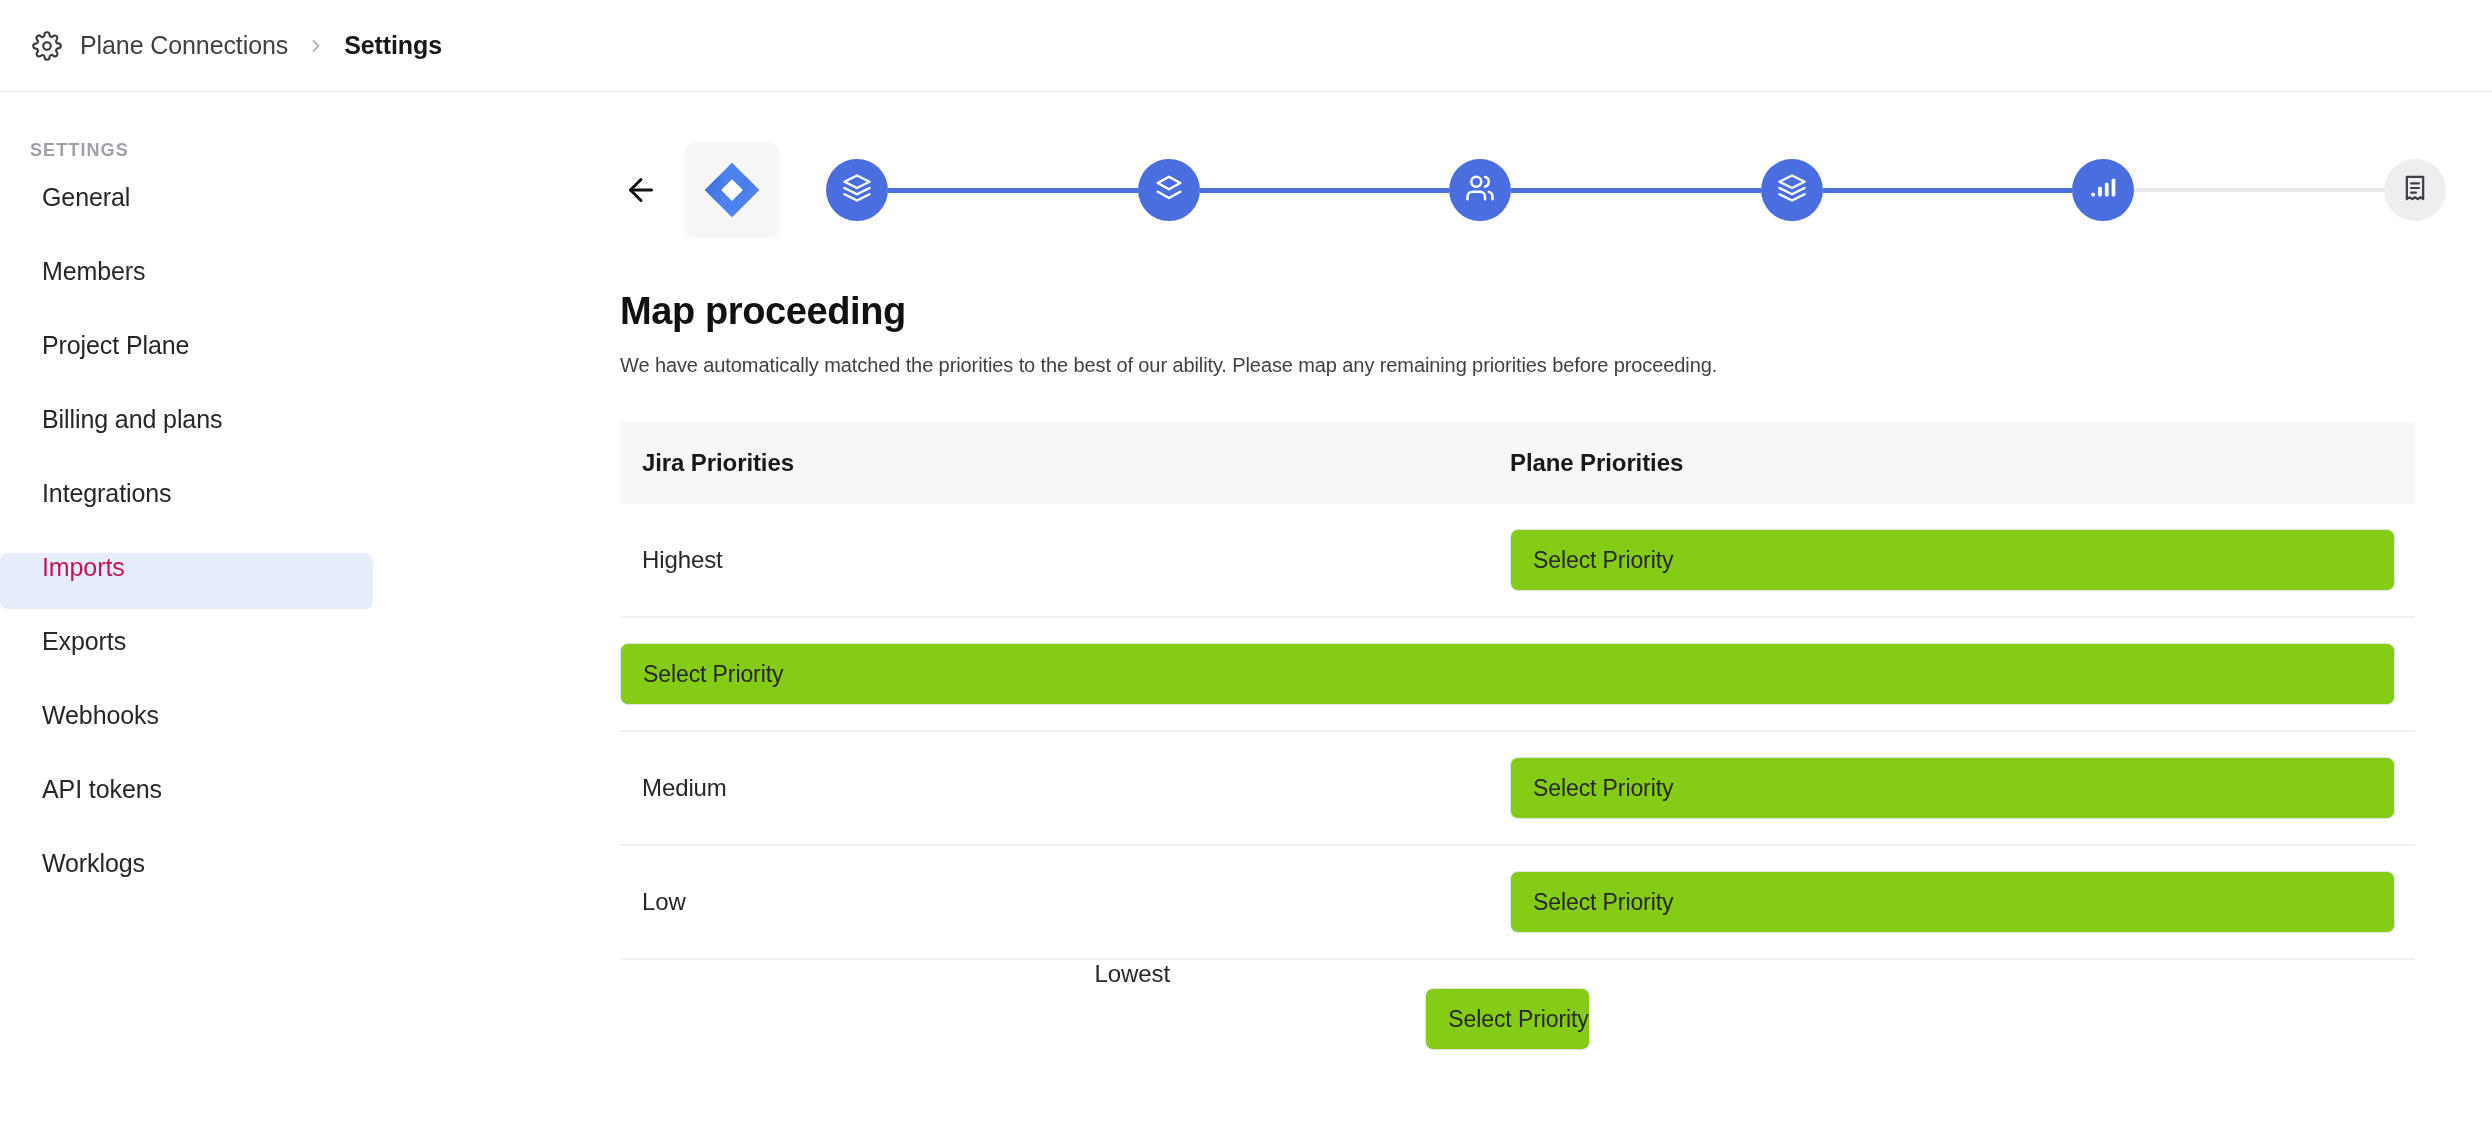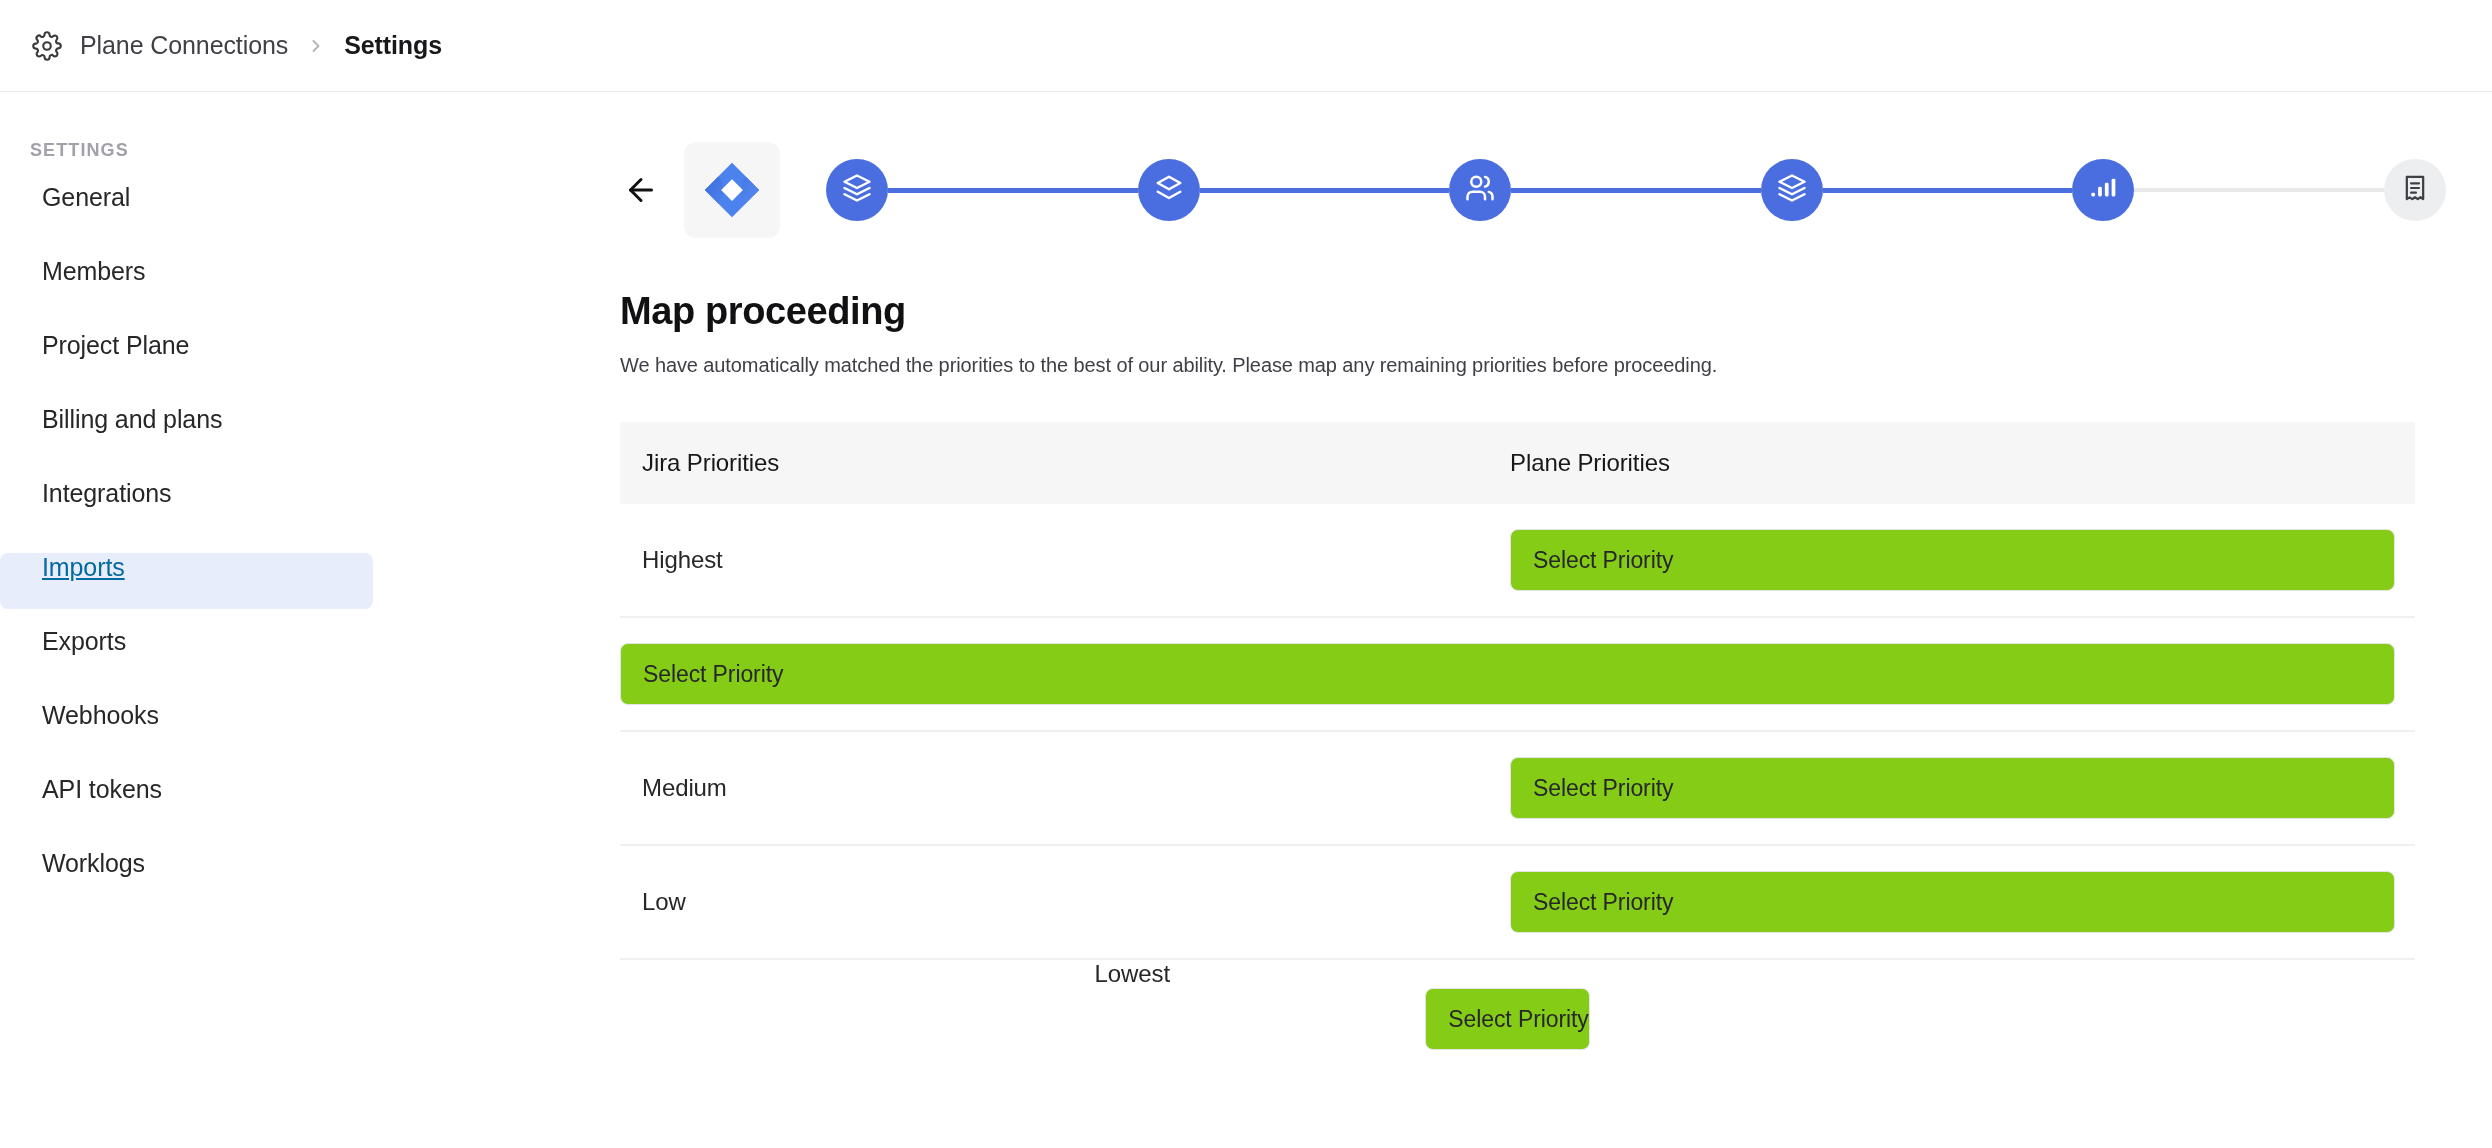--- a/index.html
+++ b/index.html
@@ -74,22 +74,21 @@
     margin-right: 247px;
     border-radius: 8px;
     font-size: 25px;
     color: #27272a;
     letter-spacing: -0.1px;
     margin-bottom: 18px;
   }
   .nav-item:last-child { margin-bottom: 0; }
   .nav-item.active {
     background: #e8edfb;
-    color: #0369a1;
-    text-decoration: underline;
+    color: #be185d;
   }
 
   
   .main {
     flex: 1;
     padding-top: 50px;
     padding-right: 46px;
     position: relative;
   }
 
@@ -163,21 +162,21 @@
     background: #f6f6f7;
     height: 82px;
     display: flex;
     align-items: center;
   }
   .map-head .col-left  { width: 890px; padding-left: 22px; }
   .map-head .col-right { flex: 1; }
   .map-head-text {
     font-size: 24px;
     color: #18181b;
-    font-weight: 400;
+    font-weight: 700;
     letter-spacing: -0.1px;
   }
   .map-row {
     display: flex;
     align-items: center;
     height: 114px;
     border-bottom: 2px solid #f0f0f2;
   }
   .map-row:last-child { border-bottom: none; flex-direction: column; }
   .row-left {

